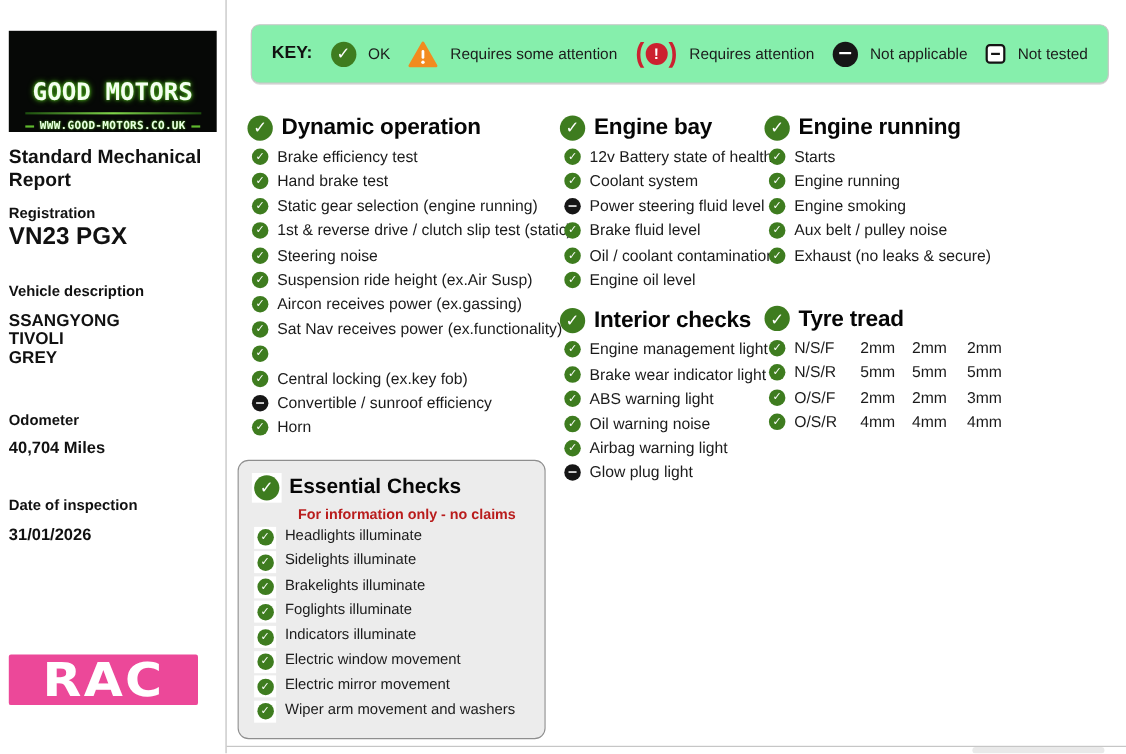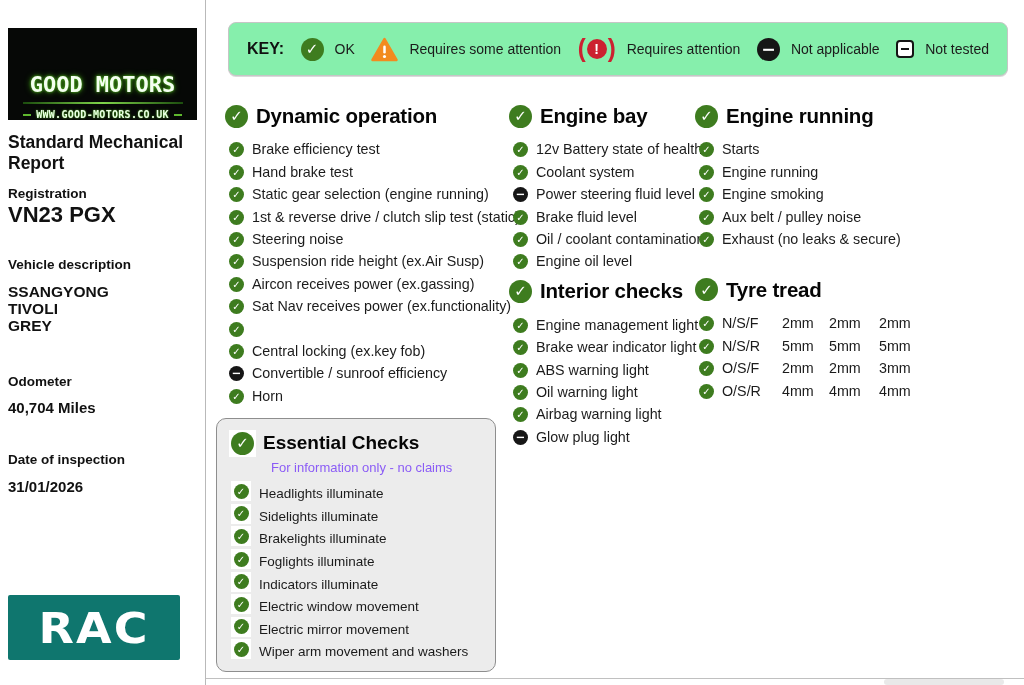--- a/index.html
+++ b/index.html
@@ -29,21 +29,21 @@
   .sb-label{font-size:13.5px;}
   .sb-reg-label{top:186px;}
   .sb-reg-value{top:202px;font-size:22px;}
   .sb-veh-label{top:257px;}
   .sb-veh-value{top:283px;font-size:15.5px;line-height:1.1;}
   .sb-odo-label{top:374px;}
   .sb-odo-value{top:399px;font-size:15px;}
   .sb-date-label{top:452px;}
   .sb-date-value{top:478px;font-size:15px;}
   .rac-box{
-    position:absolute;left:8px;top:595px;width:172px;height:65px;background:#0f766e;
+    position:absolute;left:8px;top:595px;width:172px;height:46px;background:#ec4899;
     display:flex;align-items:center;justify-content:center;border-radius:2px;
   }
   .rac-text{
     color:#ffffff;font-weight:700;font-size:46px;letter-spacing:2px;line-height:1;
     font-family:"DejaVu Sans", sans-serif;transform:scaleY(0.92);
   }
   
   .chk{
     box-sizing:border-box;flex:none;display:inline-flex;align-items:center;justify-content:center;
     border-radius:50%;color:#fff;font-weight:700;font-family:"DejaVu Sans", sans-serif;
@@ -72,35 +72,35 @@
     box-shadow:0 1px 0 #dadada;
   }
   .key-title{font-weight:700;font-size:16px;color:#111;}
   .key-item{display:flex;align-items:center;gap:11px;font-size:14px;color:#1b1b1b;}
   .cols{display:flex;margin-top:28px;padding-left:19px;}
   .col1{width:284px;}
   .col2{width:186px;}
   .col3{flex:1;}
   .sec-header{display:flex;align-items:center;gap:8px;margin-bottom:7px;}
   .sec-title{font-weight:700;font-size:20.5px;color:#060606;letter-spacing:-0.2px;white-space:nowrap;}
-  .item{display:flex;align-items:flex-end;gap:8px;height:22.4px;font-size:14.3px;color:#1b1b1b;padding-left:4px;white-space:nowrap;}
+  .item{display:flex;align-items:flex-start;gap:8px;height:22.4px;font-size:14.3px;color:#1b1b1b;padding-left:4px;white-space:nowrap;}
   .sec2-col2{margin-top:10px;}
   .sec2-col3{margin-top:31px;}
   .tyre-label{width:52px;}
   .tyre-val{width:39px;}
   .tyre-val.last{margin-left:3px;width:auto;}
   
   .ess-box{
     box-sizing:border-box;width:280px;margin-left:-9px;margin-top:14px;
     background:#ececec;border:1px solid #8e8e8e;border-radius:10px;
     padding:11px 8px 12px 12px;
   }
   .ess-header{display:flex;align-items:center;gap:7px;}
   .ess-title{font-weight:700;font-size:19px;color:#060606;white-space:nowrap;}
-  .ess-sub{font-weight:400;font-size:13px;color:#8b5cf6;margin:3px 0 4px 42px;white-space:nowrap;}
+  .ess-sub{font-weight:700;font-size:13px;color:#b91c1c;margin:3px 0 4px 42px;white-space:nowrap;}
   .ess-box .item{font-size:13.5px;height:22.6px;padding-left:2px;}
   
   .bottom-line{position:absolute;left:0;right:0;bottom:6px;border-top:1px solid #c0c0c0;}
   .scroll-thumb{position:absolute;right:20px;bottom:0px;width:120px;height:6px;background:#e9e9e9;border-radius:3px;}
 </style>
 </head>
 <body>
 
 <div class="sidebar">
   <div class="logo-box">
@@ -367,21 +367,21 @@
               <span>Brake wear indicator light</span>
             </div>
 
             <div class="item">
               <span class="chk sm st-ok"></span>
               <span>ABS warning light</span>
             </div>
 
             <div class="item">
               <span class="chk sm st-ok"></span>
-              <span>Oil warning light</span>
+              <span>Oil warning noise</span>
             </div>
 
             <div class="item">
               <span class="chk sm st-ok"></span>
               <span>Airbag warning light</span>
             </div>
 
             <div class="item">
               <span class="chk sm st-na"></span>
               <span>Glow plug light</span>

